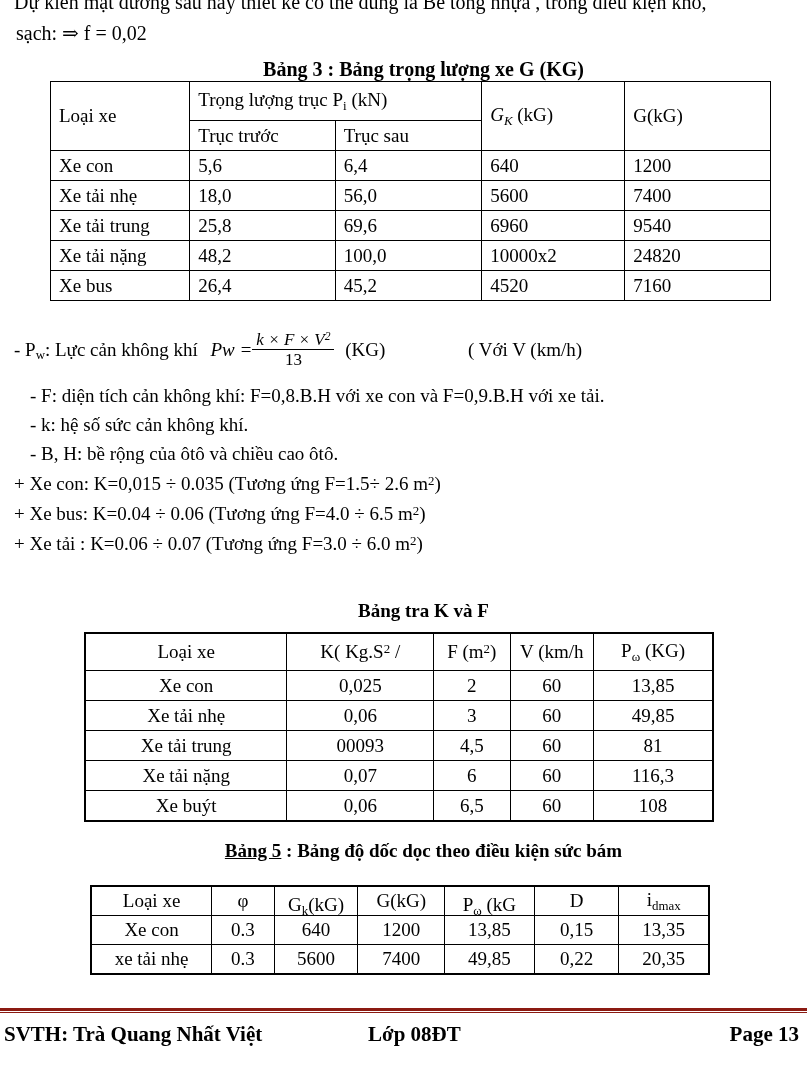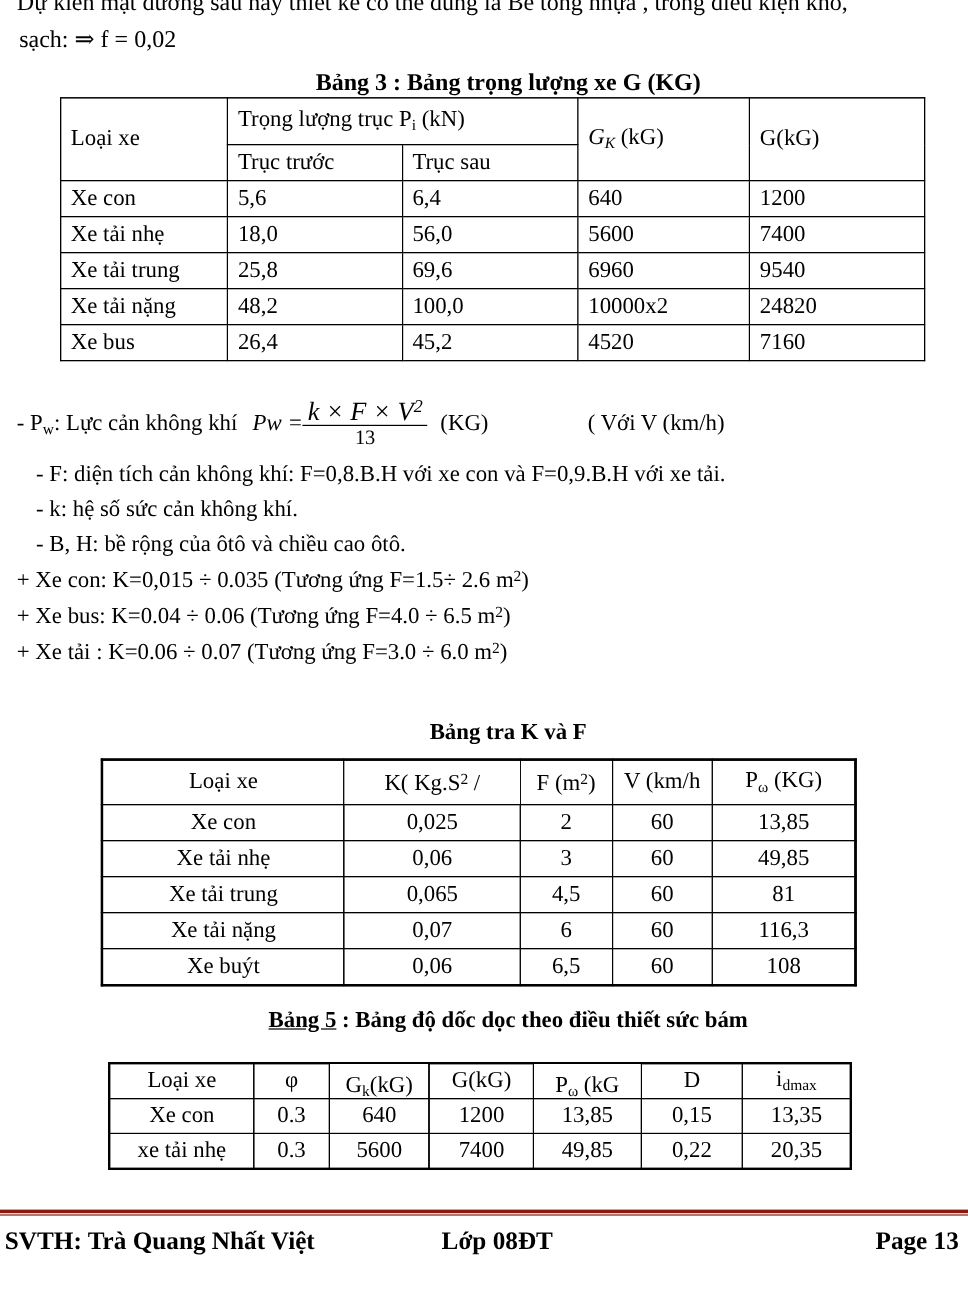--- a/index.html
+++ b/index.html
@@ -127,21 +127,21 @@
   .frac {
     display: inline-block;
     vertical-align: middle;
     text-align: center;
     position: relative;
     top: -1px;
   }
   .frac .num {
     display: block;
     font-style: italic;
-    font-size: 22px;
+    font-size: 17px;
     padding: 0 4px;
     line-height: 1.05;
   }
   .frac .bar {
     display: block;
     border-top: 1.4px solid #000;
     height: 0;
   }
   .frac .den {
     display: block;
@@ -307,21 +307,21 @@
     </tr>
     <tr>
       <td class="c0">Xe tải nhẹ</td>
       <td class="c1">0,06</td>
       <td class="c2">3</td>
       <td class="c3">60</td>
       <td class="c4">49,85</td>
     </tr>
     <tr>
       <td class="c0">Xe tải trung</td>
-      <td class="c1">0,065</td>
+      <td class="c1">00093</td>
       <td class="c2">4,5</td>
       <td class="c3">60</td>
       <td class="c4">81</td>
     </tr>
     <tr>
       <td class="c0">Xe tải nặng</td>
       <td class="c1">0,07</td>
       <td class="c2">6</td>
       <td class="c3">60</td>
       <td class="c4">116,3</td>
@@ -330,21 +330,21 @@
       <td class="c0">Xe buýt</td>
       <td class="c1">0,06</td>
       <td class="c2">6,5</td>
       <td class="c3">60</td>
       <td class="c4">108</td>
     </tr>
   </tbody>
     </table>
 
   <div class="txt f19 bold" style="left:0; top:840px; width:807px; text-align:center;">
-    <span class="underline">Bảng 5</span><span> : Bảng độ dốc dọc theo điều thiết sức bám</span>
+    <span class="underline">Bảng 5</span><span> : Bảng độ dốc dọc theo điều kiện sức bám</span>
   </div>
 
   <table id="tbl3">
     <tbody>
         <tr>
       <td class="c0">Loại xe</td>
       <td class="c1">φ</td>
       <td class="c2 clipcell">
         <span class="inner"><span>G</span><sub>k</sub><span>(kG)</span></span>
       </td>

